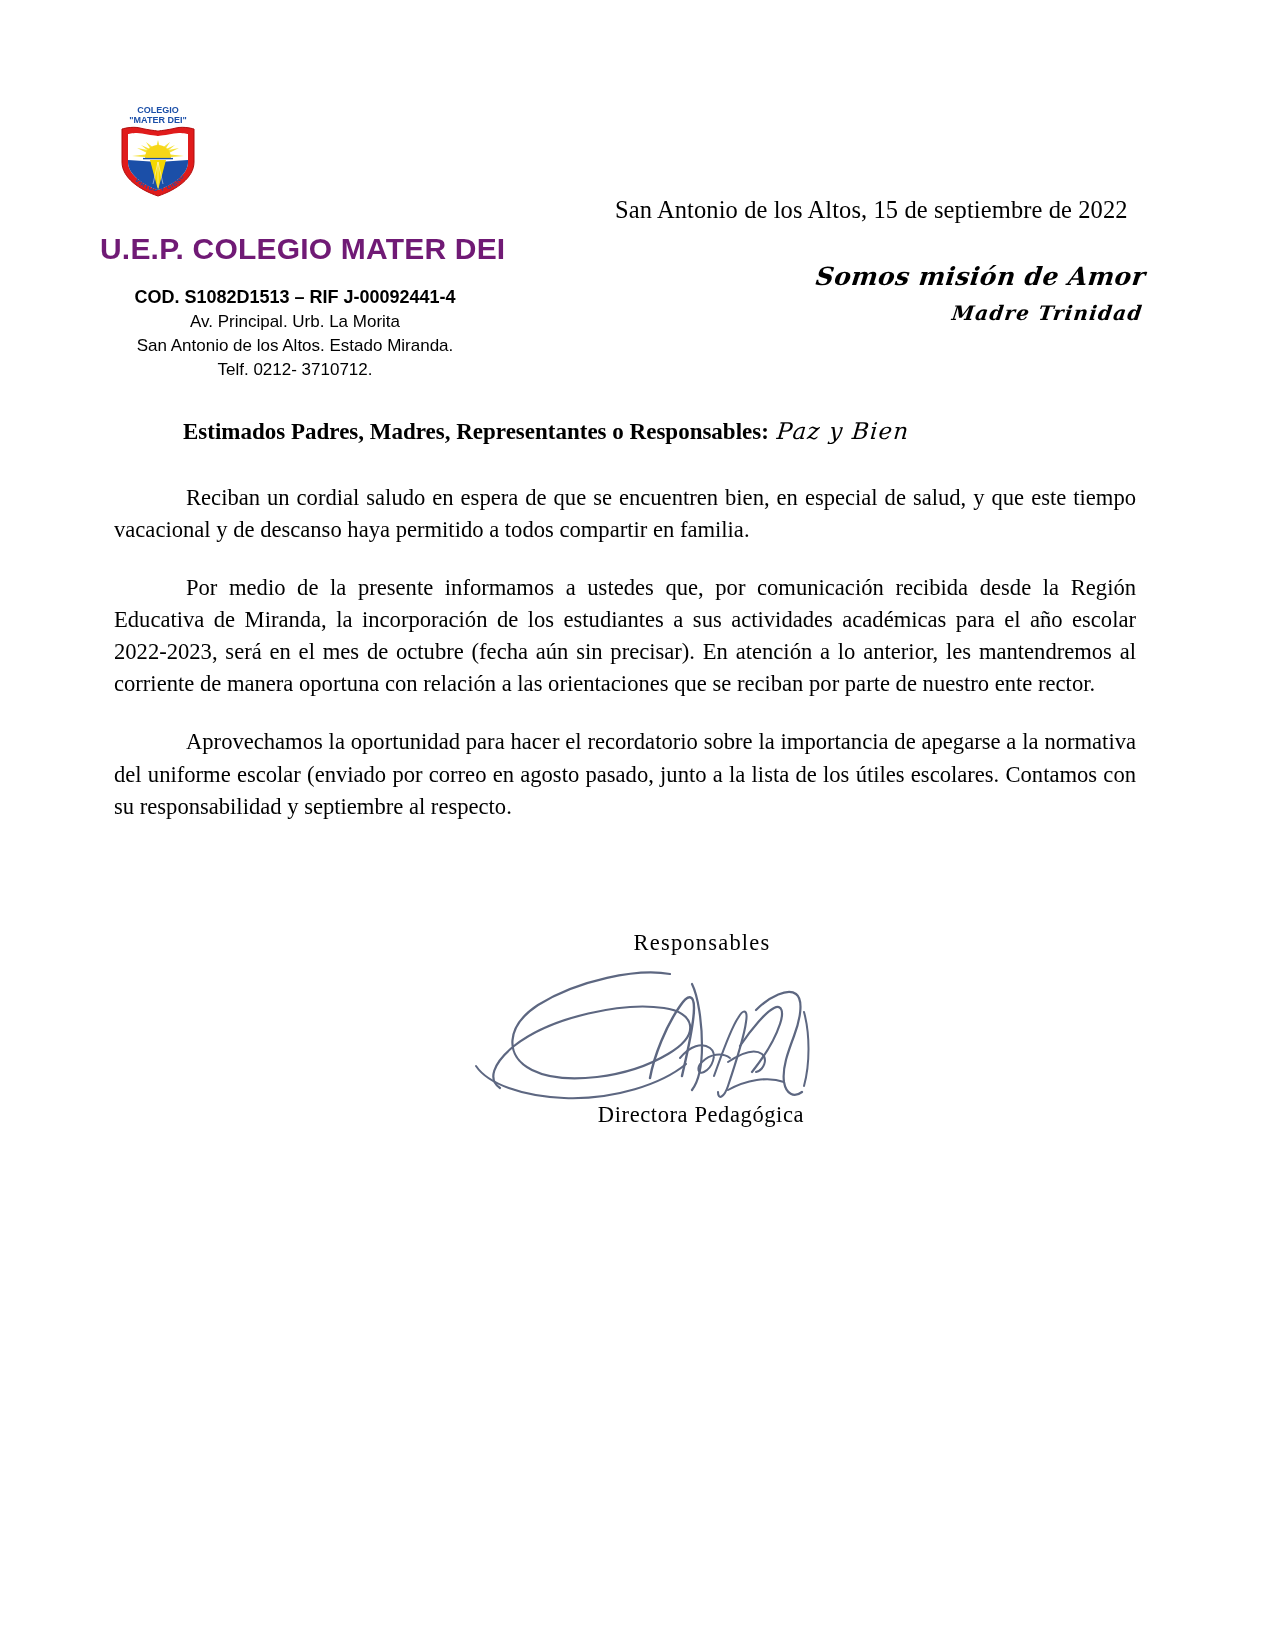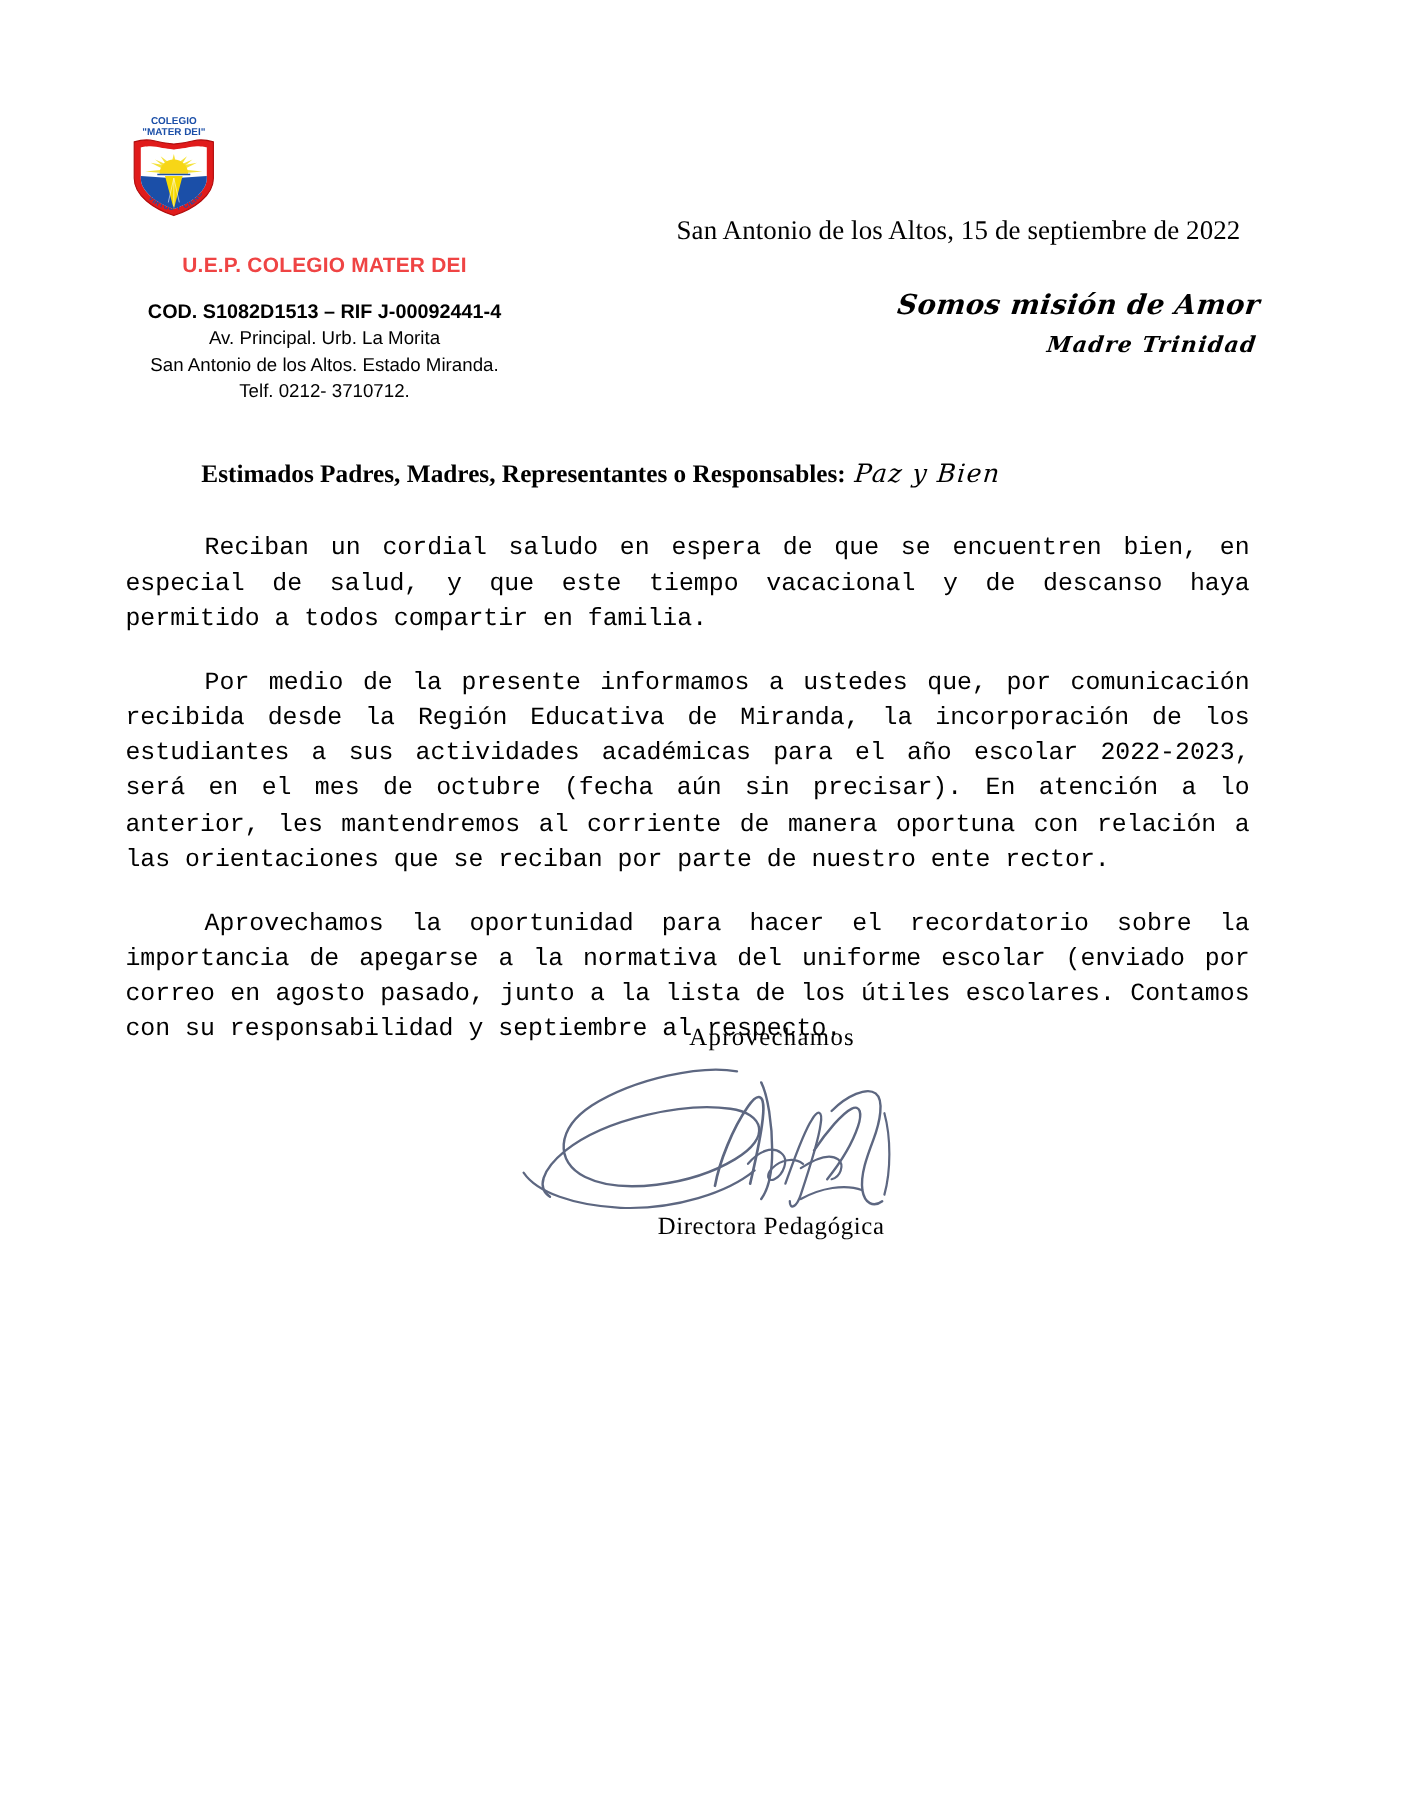--- a/index.html
+++ b/index.html
@@ -41,24 +41,24 @@
   }
 
   .school-block {
     margin-top: 30px;
     text-align: center;
     width: 390px;
     font-family: "Liberation Sans", "DejaVu Sans", sans-serif;
     line-height: 1.28;
   }
   .school-name {
-    font-size: 19px;
+    font-size: 30px;
     font-weight: bold;
     letter-spacing: 0.2px;
-    color: #ef4444;
+    color: #701a75;
     white-space: nowrap;
   }
   .school-cod {
     font-size: 18px;
     font-weight: bold;
     margin-top: 18px;
     white-space: nowrap;
   }
   .school-addr {
     font-size: 17px;
@@ -127,21 +127,20 @@
 
   .body-text {
     position: absolute;
     left: 114px;
     top: 482px;
     width: 1022px;
     font-size: 22.6px;
     line-height: 1.42;
     text-align: justify;
     text-justify: inter-word;
-    font-family: Liberation Mono, monospace;
   }
   .body-text p {
     margin: 0 0 26px 0;
     text-indent: 72px;
   }
   .body-text p:last-child { margin-bottom: 0; }
 
   
   .sign-block {
     position: absolute;
@@ -249,21 +248,21 @@
   </div>
 
   <div class="body-text">
     <p>Reciban un cordial saludo en espera de que se encuentren bien, en especial de salud, y  que este tiempo vacacional y de descanso haya permitido a todos compartir en familia.</p>
     <p>Por medio de la presente informamos a ustedes que, por comunicación recibida desde la Región Educativa de Miranda, la incorporación de los estudiantes a sus actividades académicas para el año escolar 2022-2023, será en el mes de octubre (fecha aún sin precisar). En atención a lo anterior, les mantendremos al corriente de manera oportuna con relación a las orientaciones que se reciban por parte de nuestro ente rector.</p>
     <p>Aprovechamos la oportunidad para hacer el recordatorio sobre la importancia de apegarse a la normativa del uniforme escolar (enviado  por correo en agosto pasado, junto a la lista de los útiles escolares.  Contamos con su responsabilidad y septiembre al respecto.</p>
   </div>
 
   <div class="sign-block">
 
-    <div class="atentamente">Aprovechamos</div>
+    <div class="atentamente">Responsables</div>
 
     <svg class="signature-svg" viewBox="0 0 420 150" aria-hidden="true">
       <g fill="none" stroke="#5d6781" stroke-linecap="round" stroke-linejoin="round">
 
         <path d="M252 24 C220 18 160 30 120 55 C88 76 86 106 114 120
                  C146 136 210 128 250 104 C284 84 276 62 246 58
                  C206 52 134 66 96 96 C74 114 70 130 82 138" stroke-width="2.2"></path>
         <path d="M58 116 C70 134 104 146 146 148 C196 150 244 134 268 114" stroke-width="2.0"></path>
 
         <path d="M232 128 C236 106 248 76 262 56 C270 44 276 44 276 58

